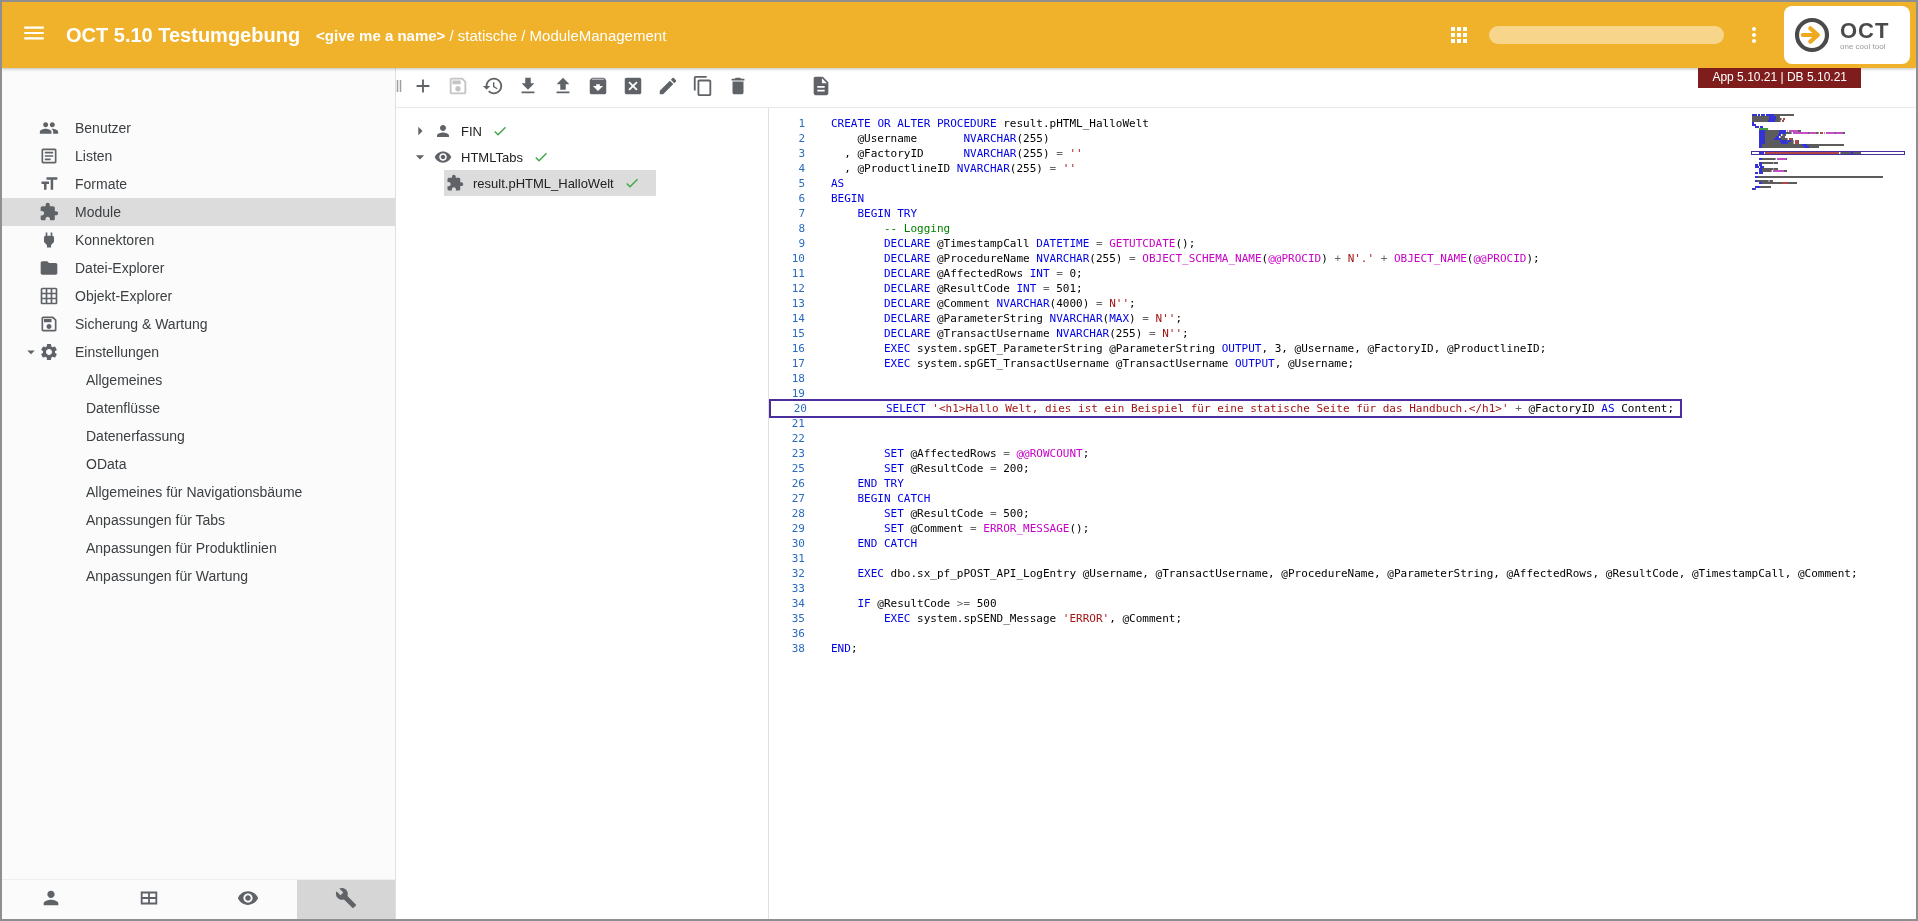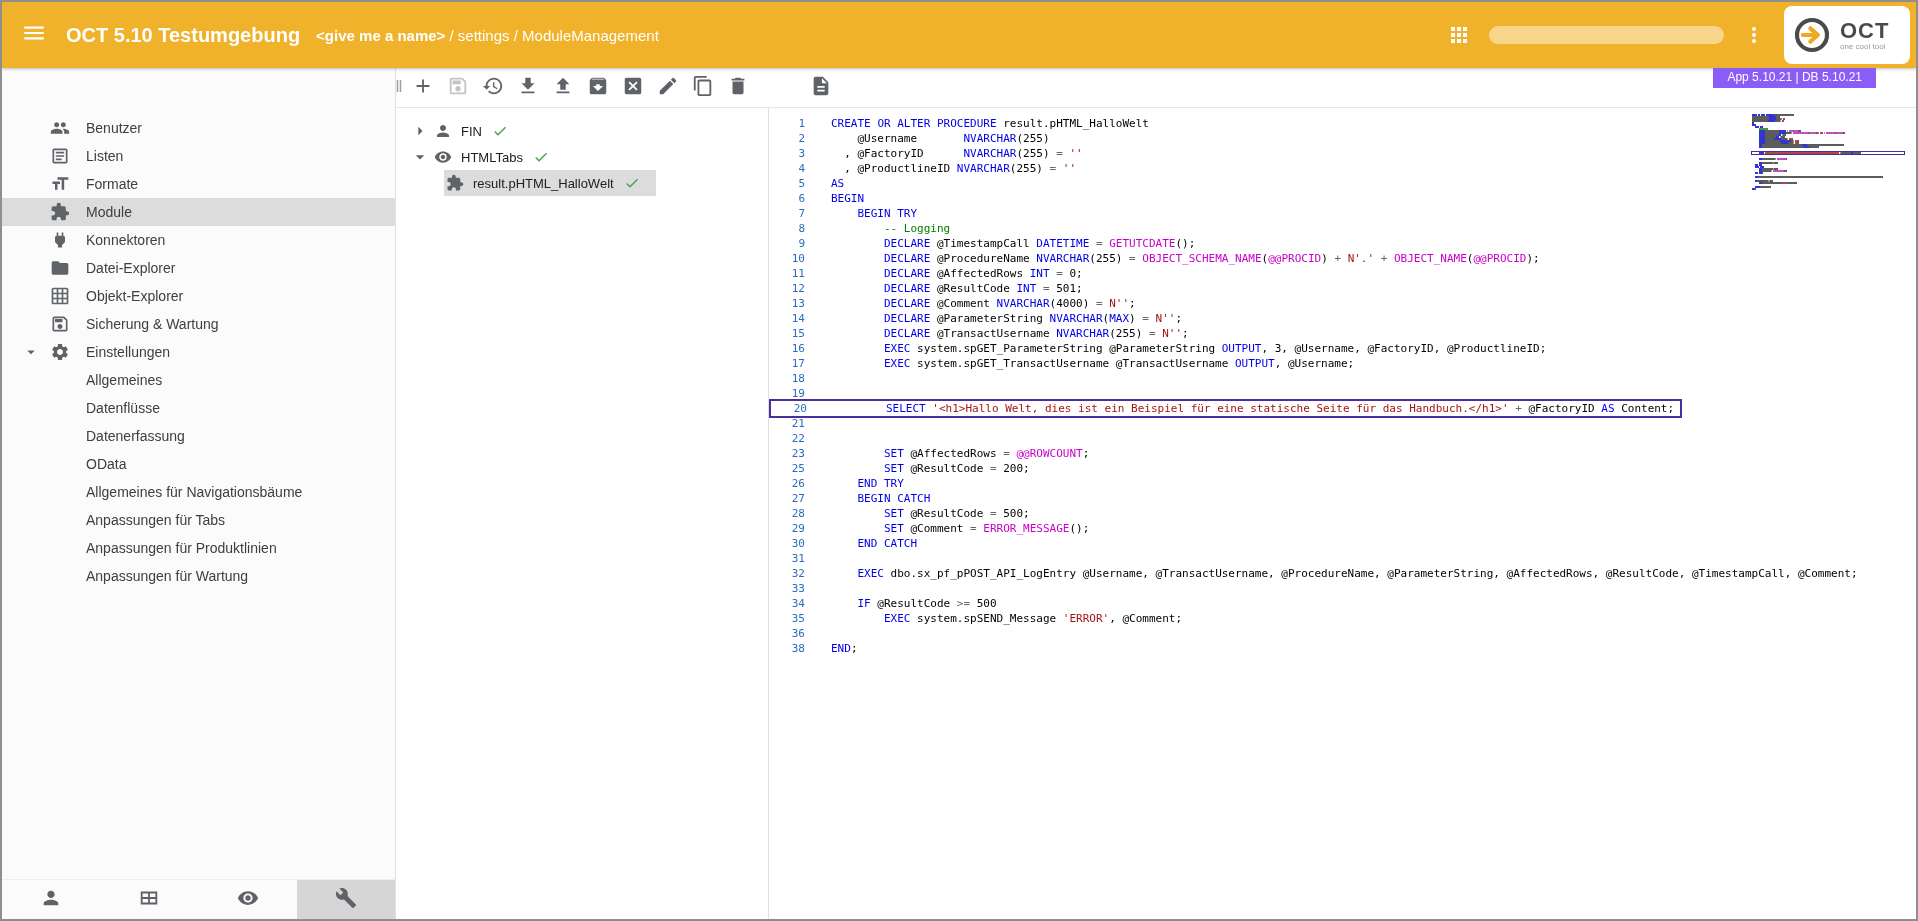--- a/index.html
+++ b/index.html
@@ -15,27 +15,27 @@
   .breadcrumb { font-size:15px; white-space:nowrap; }
   .bc-name { font-weight:bold; }
   .header-right { margin-left:auto; display:flex; align-items:center; gap:18px; padding-right:6px; }
   .hdr-ic { width:24px; height:24px; display:flex; align-items:center; justify-content:center; cursor:pointer; }
   .hdr-ic svg { width:24px; height:24px; fill:#fff; }
   .header-search { width:235px; height:18px; background:rgba(255,255,255,.45); border-radius:9px; cursor:text; }
   .logo-box { background:#fff; border-radius:8px; height:58px; width:126px; display:flex; align-items:center; padding:0 8px; gap:8px; }
   .logo-circle svg { width:40px; height:40px; display:block; }
   .logo-text .t1 { font-size:22px; font-weight:bold; color:#4a4a4a; line-height:22px; letter-spacing:1px; }
   .logo-text .t2 { font-size:8px; color:#9a9a9a; white-space:nowrap; }
-  .version-chip { position:absolute; top:66px; right:40px; background:#8b5cf6; color:#fff; font-size:12px; padding:2px 14px 4px 14px; z-index:5; }
+  .version-chip { position:absolute; top:66px; right:55px; background:#7f1d1d; color:#fff; font-size:12px; padding:2px 14px 4px 14px; z-index:5; }
 
   
   .body { flex:1; display:flex; min-height:0; }
   .sidebar { width:394px; border-right:1px solid #E0E0E0; display:flex; flex-direction:column; background:#FBFBFB; flex-shrink:0; }
   .side-items { flex:1; padding-top:46px; overflow:hidden; }
-  .side-item { height:28px; display:flex; align-items:center; padding-left:48px; position:relative; font-size:14px; color:#3C4043; cursor:pointer; white-space:nowrap; }
+  .side-item { height:28px; display:flex; align-items:center; padding-left:37px; position:relative; font-size:14px; color:#3C4043; cursor:pointer; white-space:nowrap; }
   .side-item.active { background:#DCDCDC; }
   .side-item.child { padding-left:84px; }
   .side-caret { position:absolute; left:20px; width:18px; height:18px; }
   .side-caret svg { width:18px; height:18px; fill:#5F6368; display:block; }
   .side-icon { width:20px; height:20px; margin-right:16px; flex-shrink:0; }
   .side-icon svg { width:20px; height:20px; fill:#5F6368; display:block; }
   .sidebar-tabs { height:40px; display:flex; border-top:1px solid #EEEEEE; }
   .sb-tab { flex:1; display:flex; align-items:center; justify-content:center; cursor:pointer; }
   .sb-tab svg { width:22px; height:22px; fill:#5F6368; }
   .sb-tab.active { background:#D6D6D6; }
@@ -86,21 +86,21 @@
 <div class="frame">
 
   <header class="header">
     <div class="menu-btn">
       <span><svg viewBox="0 0 24 24">
             <path d="M3 6h18v2H3zM3 11h18v2H3zM3 16h18v2H3z"></path>
           </svg></span>
     </div>
     <div class="app-title">OCT 5.10 Testumgebung</div>
     <div class="breadcrumb">
-      <span class="bc-name">&lt;give me a name&gt;</span><span> / settings / ModuleManagement</span>
+      <span class="bc-name">&lt;give me a name&gt;</span><span> / statische / ModuleManagement</span>
     </div>
     <div class="header-right">
       <span class="hdr-ic">
           <svg viewBox="0 0 24 24">
             <path d="M4 8h4V4H4v4zm6 12h4v-4h-4v4zm-6 0h4v-4H4v4zm0-6h4v-4H4v4zm6 0h4v-4h-4v4zm6-10v4h4V4h-4zm-6 4h4V4h-4v4zm6 6h4v-4h-4v4zm0 6h4v-4h-4v4z"></path>
           </svg>
         </span>
       <div class="header-search"></div>
       <span class="hdr-ic">
           <svg viewBox="0 0 24 24">

